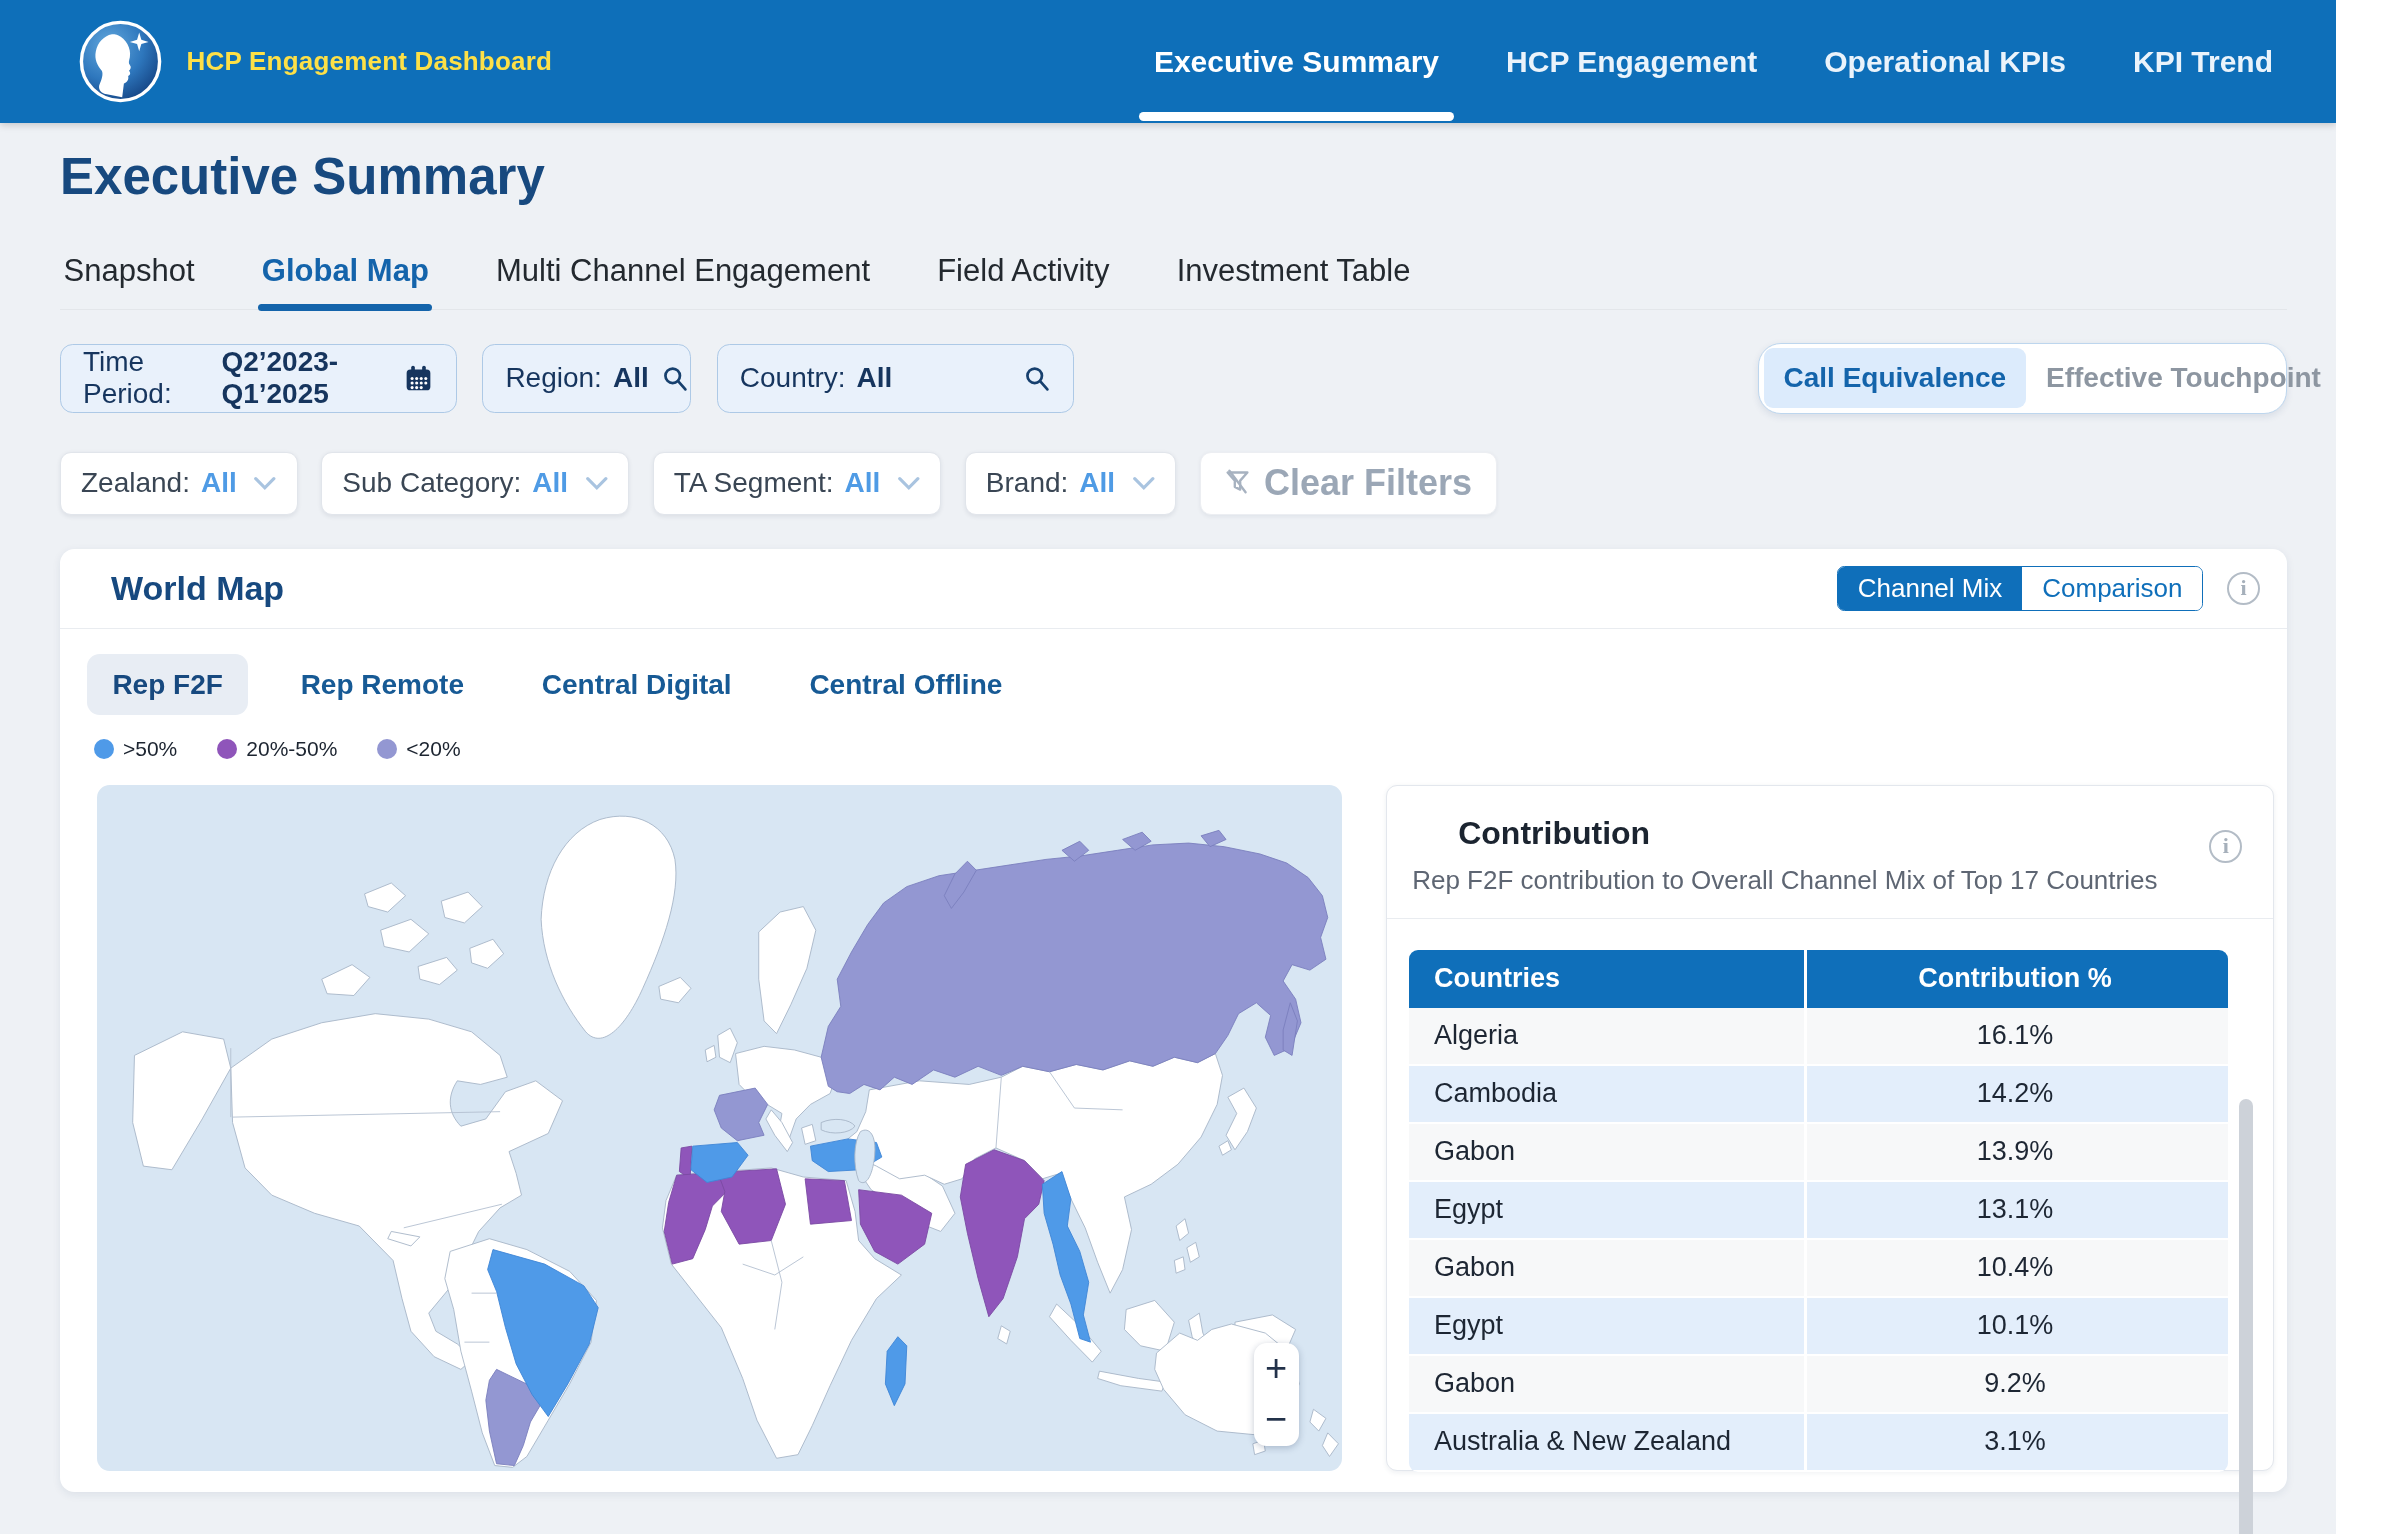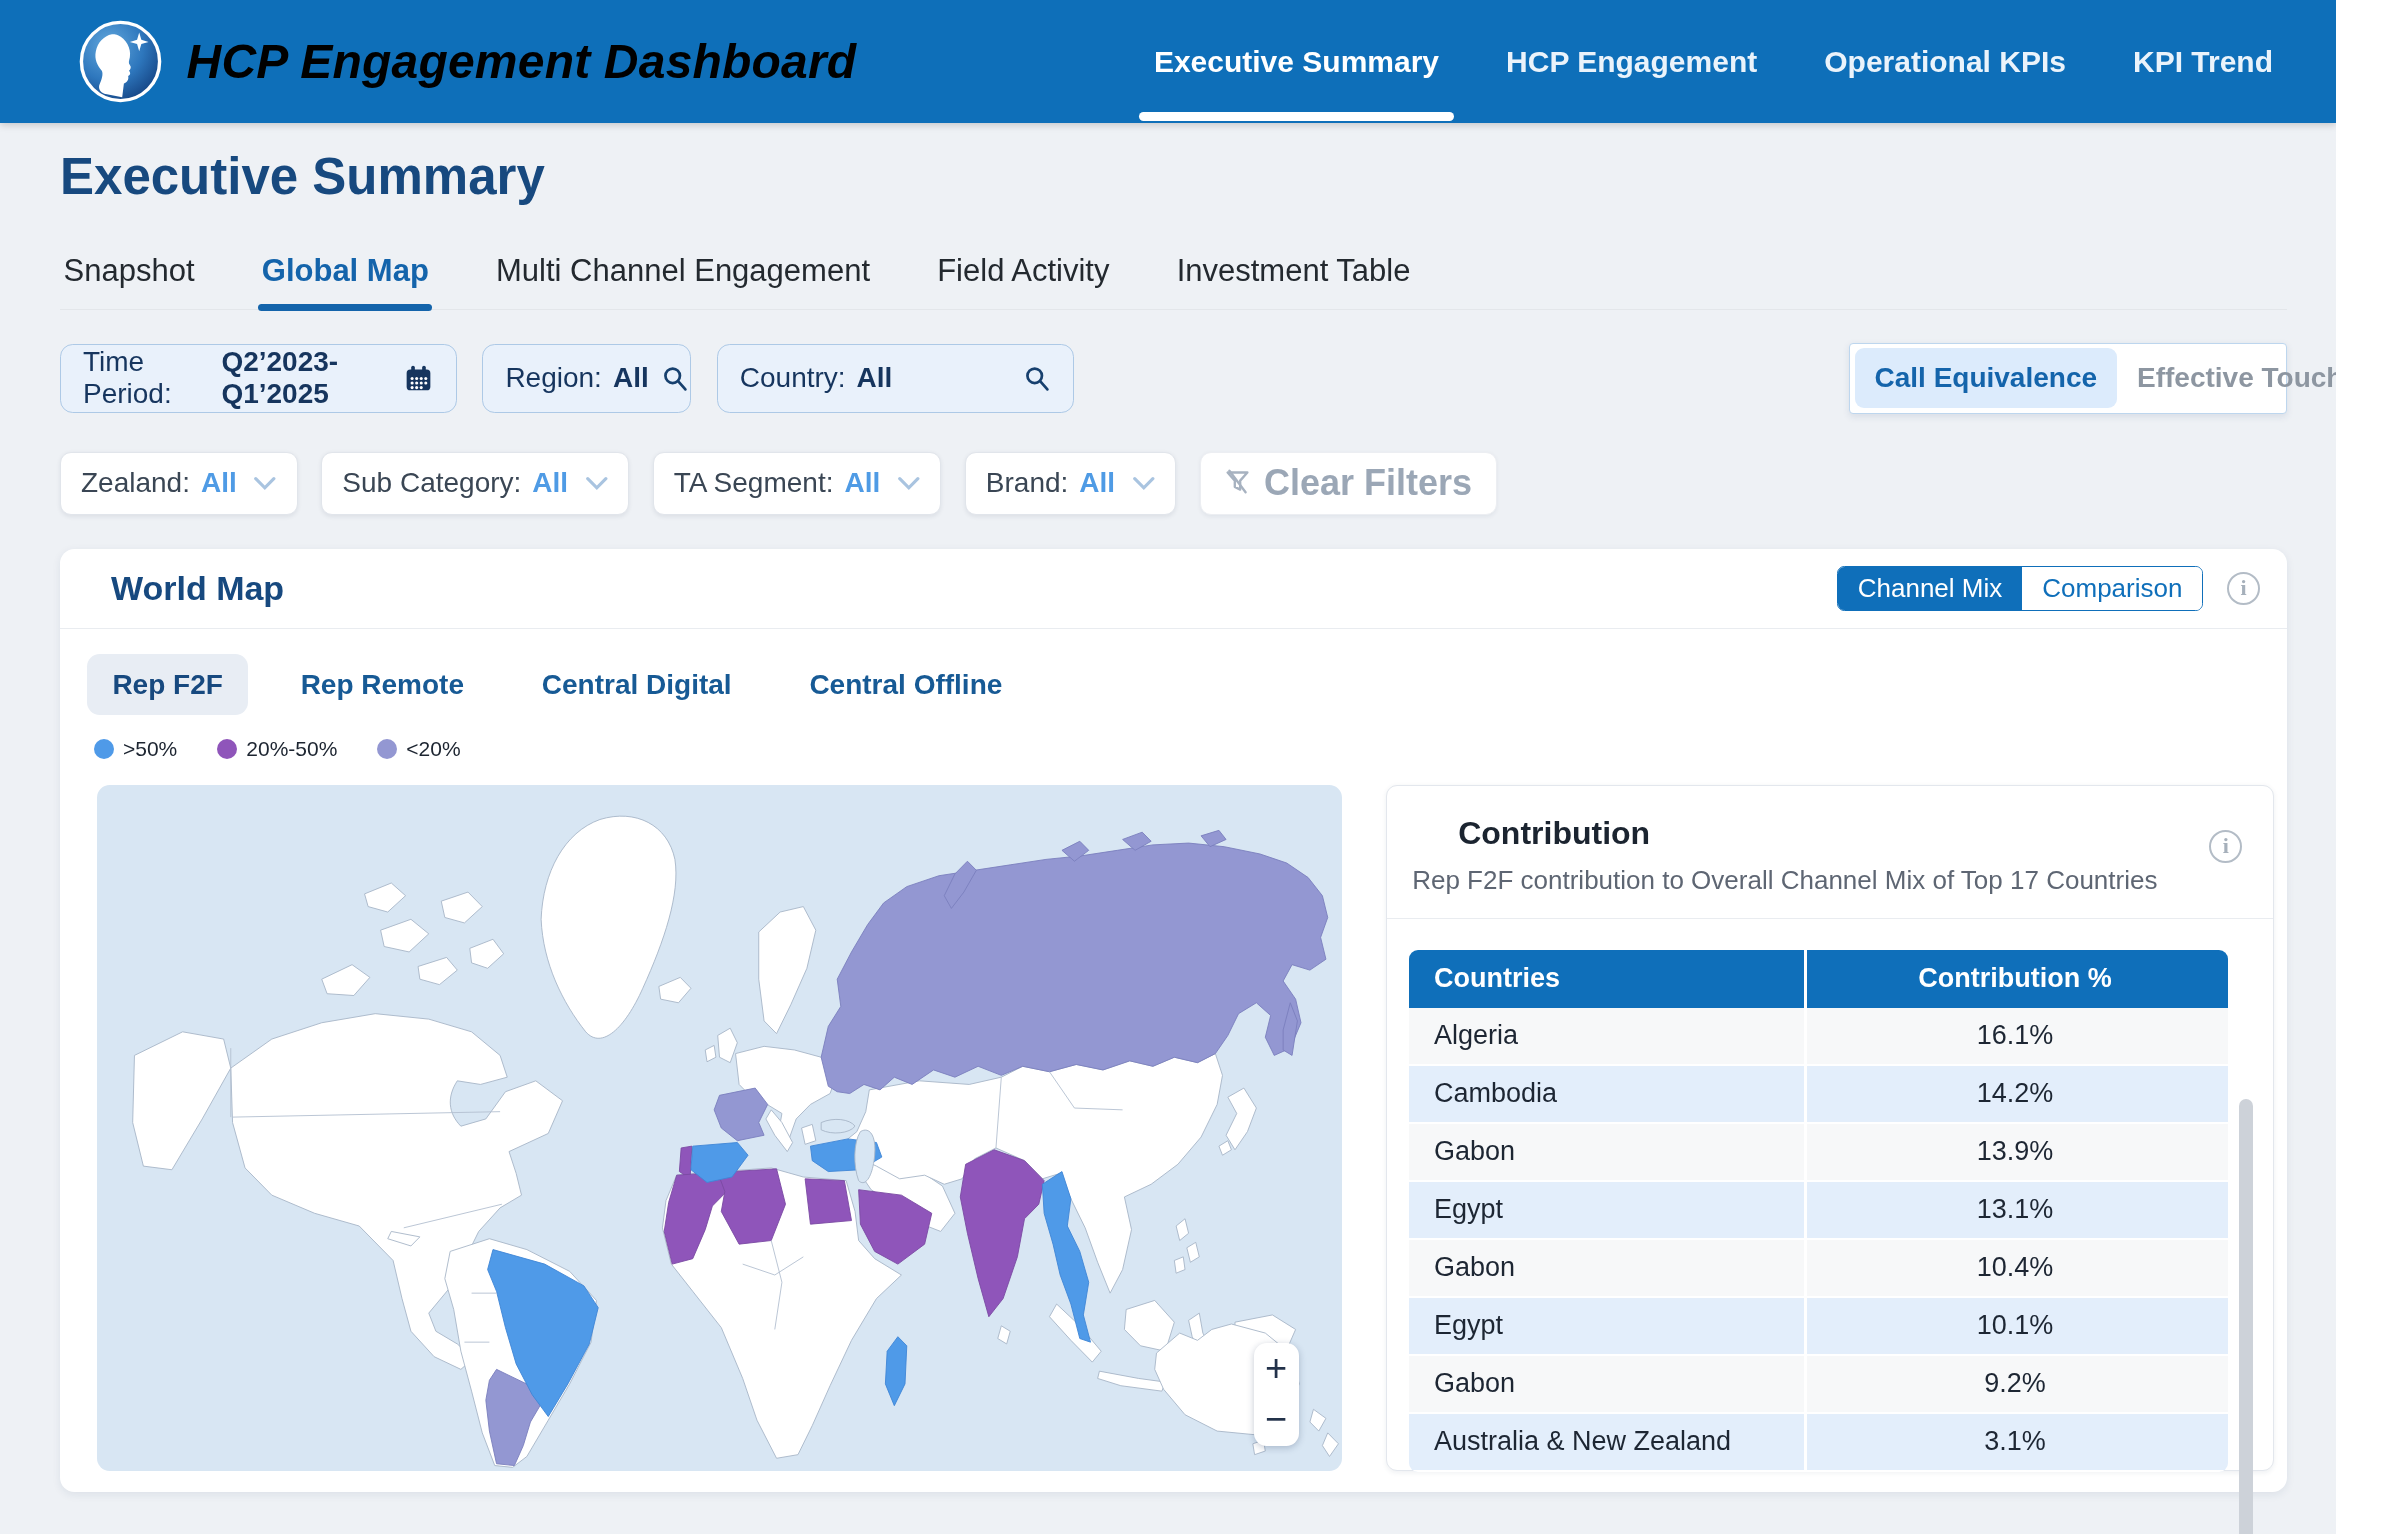--- a/index.html
+++ b/index.html
@@ -4,21 +4,21 @@
 <style>
   * { margin:0; padding:0; box-sizing:border-box; }
   html,body { width:2401px; height:1534px; }
   body { font-family:"Liberation Sans", sans-serif; background:#ffffff; position:relative; overflow:hidden; }
   .page { position:absolute; left:0; top:0; width:2336px; height:1534px; background:#eef1f5; }
 
   
   .topnav { position:relative; height:123px; background:#0e6fb9; display:flex; align-items:center; padding:0 63px 0 78px; box-shadow:0 1.8px 7.3px rgba(0,0,0,.18); }
   .brand { display:flex; align-items:center; gap:23.6px; }
   .logo { width:85px; height:85px; flex:0 0 auto; }
-  .nav-title { color:#000000; font-size:48px; font-weight:700; letter-spacing:0.2px;font-style:italic; }
+  .nav-title { color:#fde047; font-size:26px; font-weight:700; letter-spacing:0.2px; }
   .navlinks { margin-left:auto; display:flex; align-items:center; gap:67px; height:100%; }
   .navlink { position:relative; color:#eaf3fb; font-size:30px; font-weight:600; height:100%; display:flex; align-items:center; cursor:pointer; }
   .navlink.active { color:#ffffff; font-weight:700; }
   .navlink.active .nav-underline { position:absolute; left:-14.5px; right:-14.5px; bottom:1.8px; height:9px; background:#ffffff; border-radius:5.4px; }
 
   
   .content { padding:0 60px; }
   .h1 { margin-top:23.6px; font-size:51px; font-weight:700; color:#17497f; }
   .tabs { margin-top:42px; display:flex; gap:60px; border-bottom:1.8px solid #e3e6ea; width:2227px; }
   .tab { font-size:31px; color:#23292f; padding:5.4px 3.6px 20px 3.6px; position:relative; cursor:pointer; }
@@ -26,21 +26,21 @@
   .tab.active::after { content:""; position:absolute; left:0; right:0; bottom:-1.8px; height:6.3px; background:#1464ab; border-radius:3.6px; }
 
   
   .filter-row1 { margin-top:33px; display:flex; align-items:center; gap:25.4px; width:2227px; }
   .pill-blue { height:69px; background:#e9f1fb; border:1.8px solid #adc9e6; border-radius:12.7px; display:flex; align-items:center; padding:0 22px; gap:11px; font-size:28px; color:#16355e; cursor:pointer; }
   .pill-blue .lbl { font-weight:400; }
   .pill-blue .val { font-weight:700; }
   .pill-blue .icn { margin-left:auto; display:flex; }
   .w-time { width:397px;gap:36px; } .w-region { width:209px; } .w-country { width:357px; }
 
-  .metric-toggle { margin-left:auto; width:438px; height:71px; background:#ffffff; border:1.8px solid #bdd6ee; border-radius:4px; display:flex; align-items:stretch; padding:4.5px; box-shadow:0 2.7px 7.3px rgba(30,60,110,.10); }
+  .metric-toggle { margin-left:auto; width:529px; height:71px; background:#ffffff; border:1.8px solid #bdd6ee; border-radius:23px; display:flex; align-items:stretch; padding:4.5px; box-shadow:0 2.7px 7.3px rgba(30,60,110,.10); }
   .metric-opt { flex:1 1 auto; display:flex; align-items:center; justify-content:center; font-size:28px; color:#8d96a1; font-weight:600; border-radius:9px; cursor:pointer; white-space:nowrap; padding:0 20px; }
   .metric-opt.active { background:#dcebfc; color:#1464ab; font-weight:700; }
 
   .filter-row2 { margin-top:38px; display:flex; align-items:center; gap:23.6px; }
   .pill-white { height:63px; background:#ffffff; border:0.9px solid #e1e5eb; border-radius:11px; display:flex; align-items:center; padding:0 20px; gap:11px; font-size:28px; color:#3a4654; box-shadow:0 1.8px 4.5px rgba(25,40,70,.08); cursor:pointer; }
   .pill-white .val { color:#4f9be5; font-weight:700; }
   .pill-white .chev { margin-left:5.4px; display:flex; }
   .clear-btn { height:63px; background:#ffffff; border:0.9px solid #eceef2; border-radius:11px; display:flex; align-items:center; padding:0 23.6px; gap:12.7px; font-size:36px; color:#9ba7b6; font-weight:600; box-shadow:0 1.8px 4.5px rgba(25,40,70,.06); cursor:pointer; }
 
   

